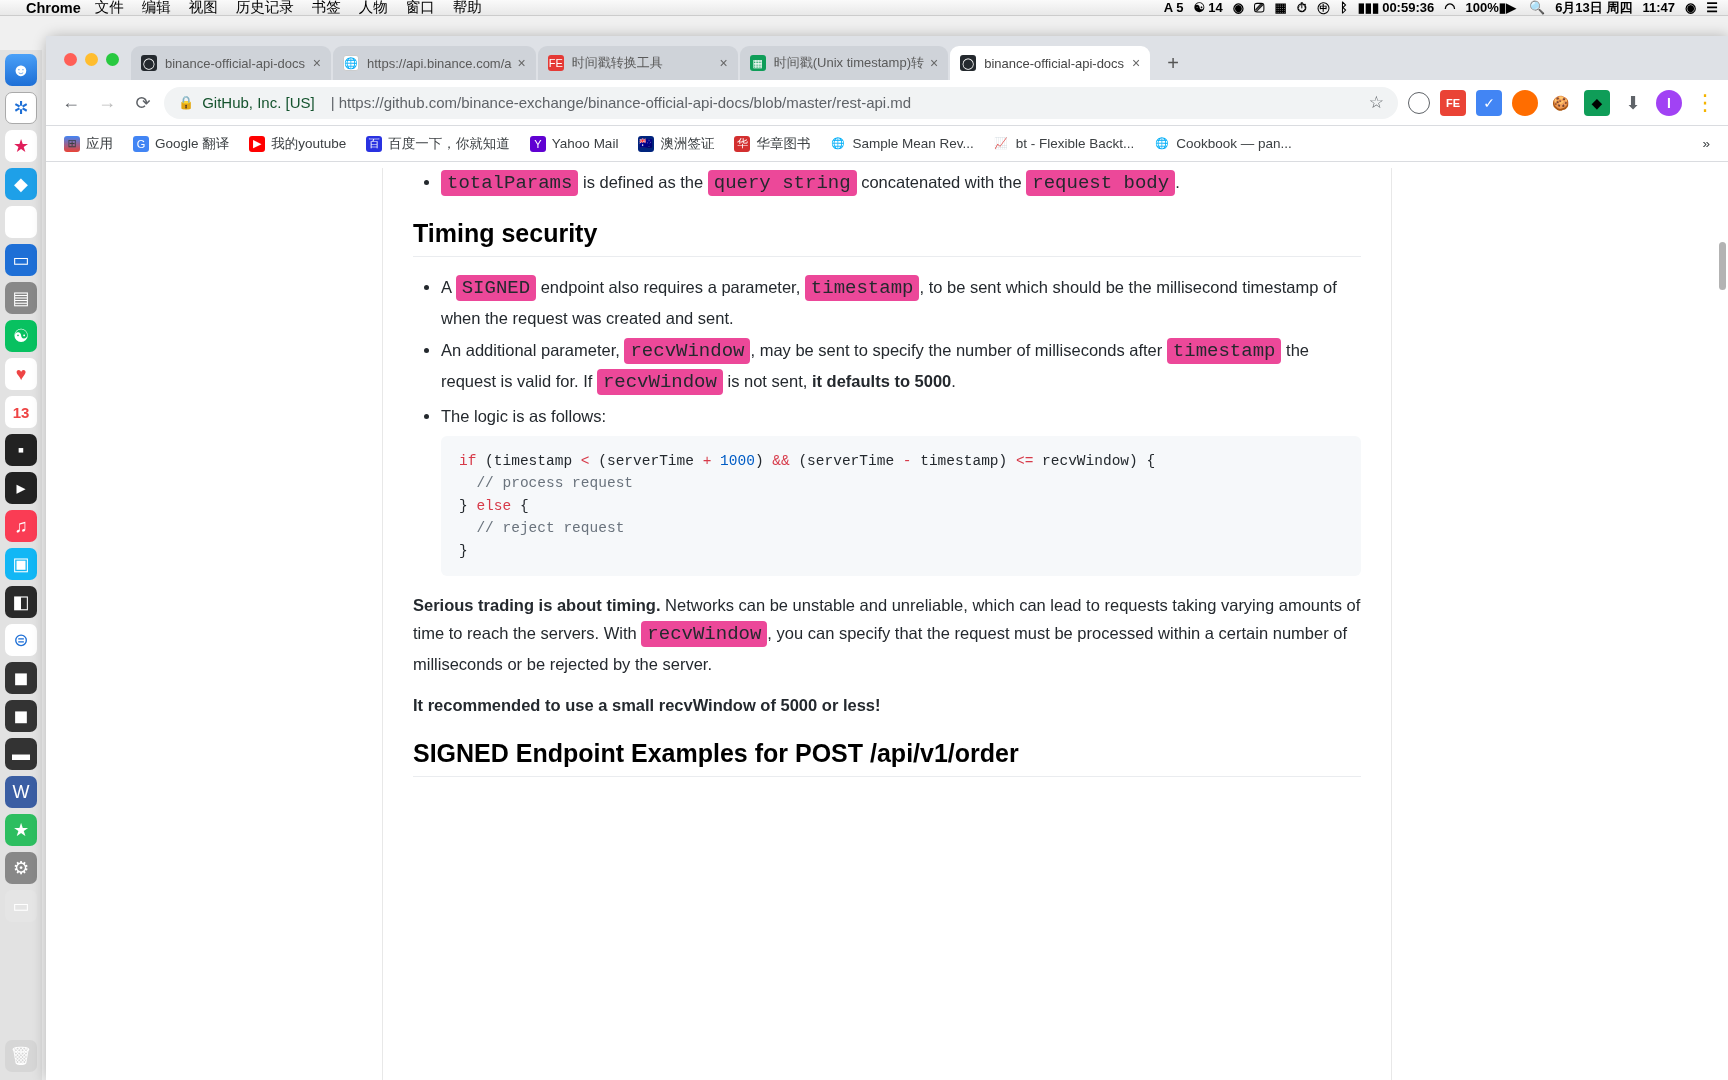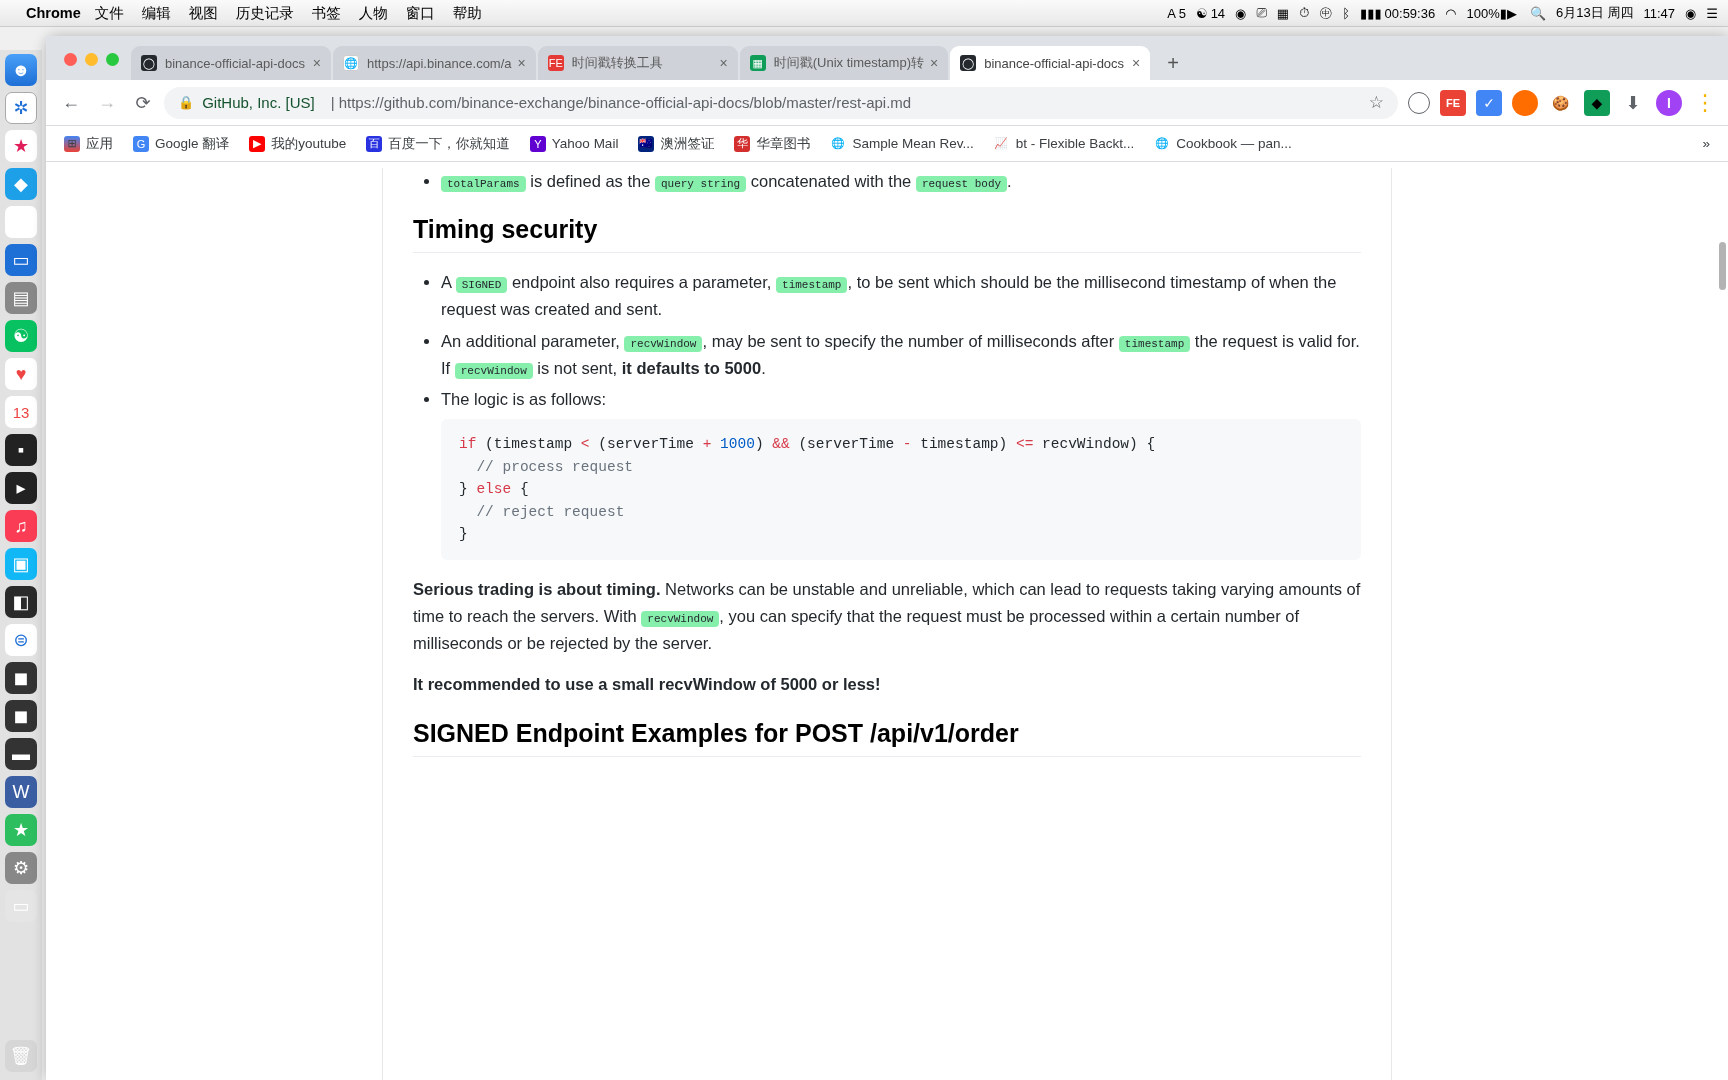--- a/index.html
+++ b/index.html
@@ -6,32 +6,32 @@
 body {
   font-family: -apple-system, BlinkMacSystemFont, "Segoe UI", Helvetica, Arial, sans-serif;
   width: 1728px; height: 1080px;
   background: #f0f0f0;
   overflow: hidden;
   position: relative;
 }
 
 
 .menubar {
-  position: absolute; top: 0; left: 0; right: 0; height: 27px;
+  position: absolute; top: 0; left: 0; right: 0; height: 16px;
   background: linear-gradient(#fafafa,#e8e8e8);
   display: flex; align-items: center;
   font-size: 14.5px; color: #000;
   padding: 0 10px;
   border-bottom: 1px solid #ccc;
 }
 .menubar .apple { font-size: 16px; margin-right: 16px; }
 .menubar .app-name { font-weight: 700; margin-right: 14px; }
 .menubar .m-item { margin-right: 18px; }
 .menubar .spacer { flex: 1; }
-.menubar .r-item { margin-left: 10px; font-size: 13px; display: flex; align-items:center;}
+.menubar .r-item { margin-left: 10px; font-size: 13px; display: flex; align-items:center;font-weight:bold;}
 .menubar .r-item .ic { margin-right: 3px; font-size:13px;}
 
 
 .dock {
   position: absolute; left: 0; top: 50px; bottom: 0; width: 42px;
   background: rgba(200,200,200,0.35);
   display: flex; flex-direction: column; align-items: center; padding-top: 4px;
   gap: 6px;
 }
 .dock .d-icon {
@@ -41,21 +41,21 @@
 }
 .dock .d-finder { background: linear-gradient(#4aa0f8,#1e6fd6);}
 .dock .d-safari { background: #fff; border:1px solid #aaa; color:#1e6fd6;}
 .dock .d-slack { background:#fff; color:#e01e5a;}
 .dock .d-xcode { background:#1ea0e8;}
 .dock .d-chrome { background:#fff; }
 .dock .d-vscode { background:#1e6fd6;}
 .dock .d-generic { background:#888;}
 .dock .d-wechat { background:#08c160;}
 .dock .d-mail { background:#fff; color:#e44;}
-.dock .d-cal { background:#fff; color:#e44; font-size:15px; font-weight:400;}
+.dock .d-cal { background:#fff; color:#e44; font-size:15px; font-weight:700;}
 .dock .d-term { background:#222;}
 .dock .d-music { background:#fa3c54;}
 .dock .d-qq { background:#12b7f5;}
 .dock .d-preview { background:#2a2a2a;}
 .dock .d-safari2 { background:#fff; color:#1e6fd6;}
 .dock .d-dark { background:#333;}
 .dock .d-wps { background:#3b5ea3;}
 .dock .d-ever { background:#2dbe60;}
 .dock .d-gear { background:#888;}
 .dock .d-trash { background:#d6d6d6; margin-top:auto; margin-bottom:8px;}
@@ -127,23 +127,23 @@
 .content-wrap { flex:1; overflow:hidden; background:#fff; position:relative;}
 .page-scroll { position:absolute; inset:0; overflow-y:auto;}
 .page {
   width: 1010px; margin: 0 auto; background:#fff;
   border-left:1px solid #e8e8e8; border-right:1px solid #e8e8e8;
   padding: 0 30px 40px 30px; min-height: 100%;
 }
 .page ul { list-style: disc; padding-left: 28px; margin: 6px 0 12px 0;}
 .page li { font-size: 16.5px; line-height: 1.65; color:#24292e; margin-bottom: 4px;}
 .page code.inline {
-  background:#86efac; border-radius:4px; padding:2px 6px;
+  background:#ec4899; border-radius:4px; padding:2px 6px;
   font-family: SFMono-Regular, Consolas, "Liberation Mono", Menlo, monospace;
-  font-size: 11px;
+  font-size: 19px;
 }
 .page h2 { font-size: 25px; font-weight:600; border-bottom:1px solid #eaecef; padding-bottom:8px; margin:20px 0 16px 0;}
 .page p { font-size:16.5px; line-height:1.65; color:#24292e; margin-bottom:14px;}
 .page p.bold, span.bold { font-weight:600;}
 .codeblock {
   background:#f6f8fa; border-radius:6px; padding:14px 18px; margin:6px 0 16px 0;
   font-family: SFMono-Regular, Consolas, "Liberation Mono", Menlo, monospace;
   font-size:14.5px; line-height:1.55; white-space:pre;
 }
 .tok-kw{color:#d73a49;} .tok-num{color:#005cc5;} .tok-cm{color:#6a737d;text-align:right;} .tok-op{color:#d73a49;}

